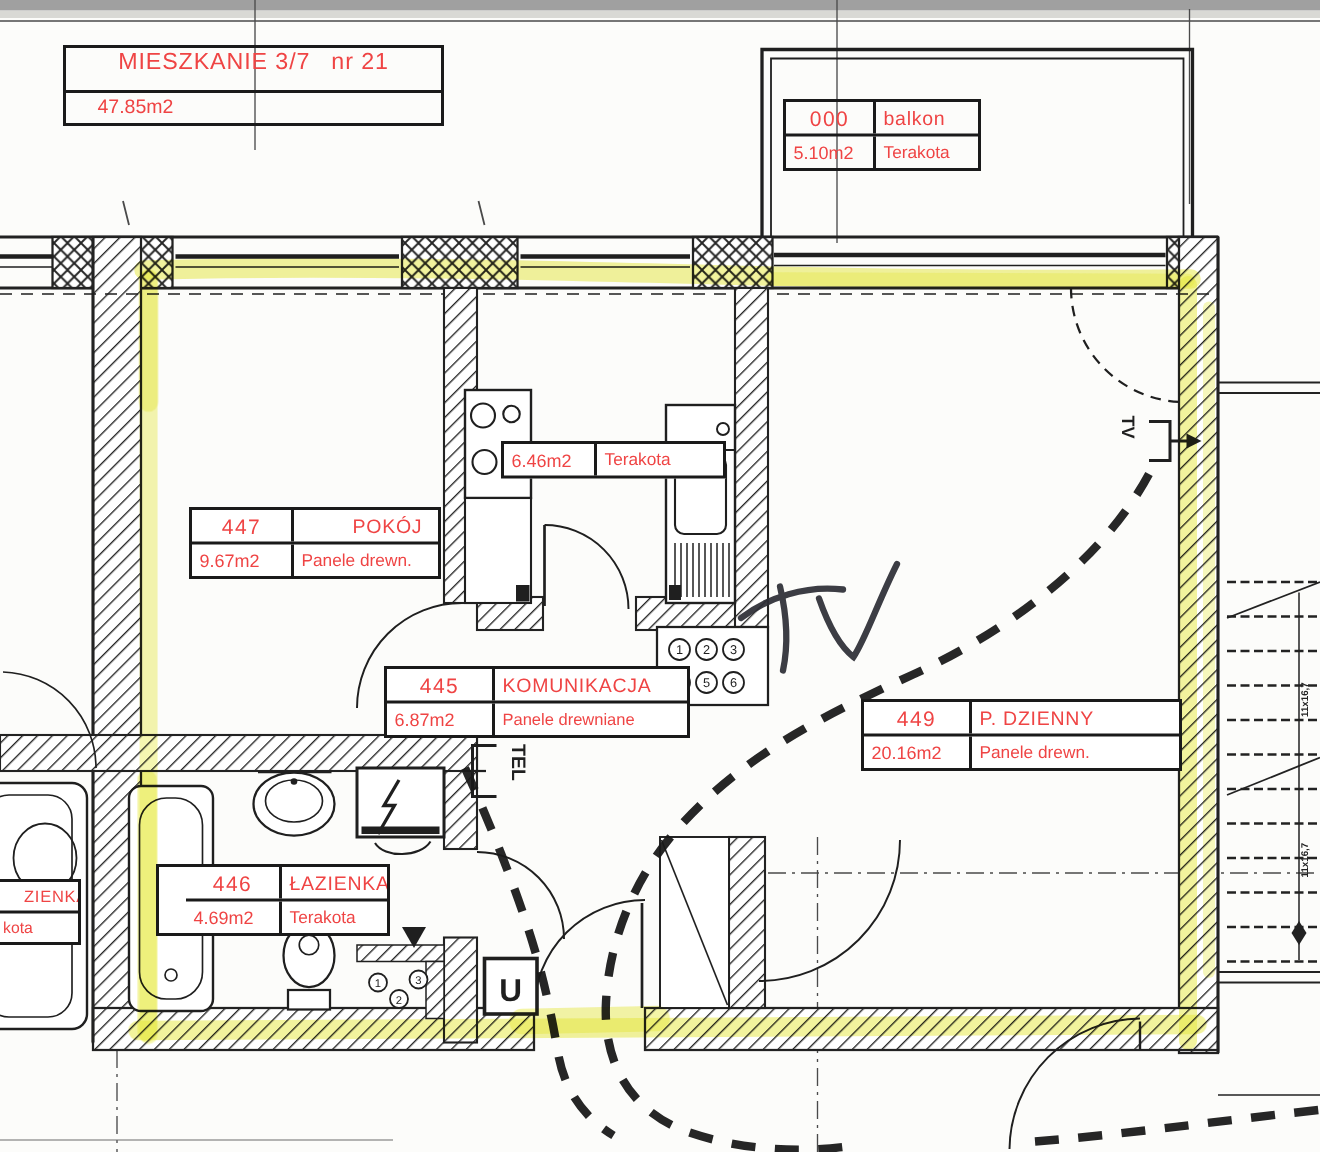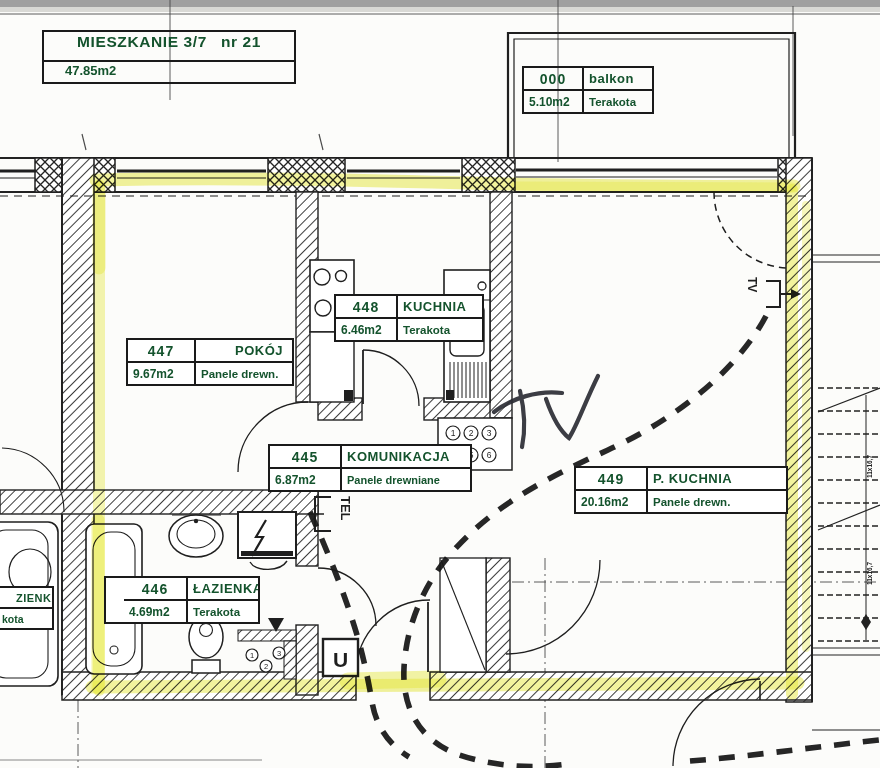--- a/index.html
+++ b/index.html
@@ -1,20 +1,20 @@
 <!DOCTYPE html>
 <html><head>
 <meta charset="utf-8">
 <style>
   html,body{margin:0;padding:0;background:#e8e8e6;}
   #stage{position:relative;width:880px;height:768px;background:#fcfcfa;overflow:hidden;
          font-family:"Liberation Sans",sans-serif;color:#161616;}
   #plan{position:absolute;left:0;top:0;}
   .rlabel{position:absolute;background:#fff;border:2px solid #1a1a1a;box-sizing:border-box;
-          font-weight:bold;color:#14532d;z-index:5;}
+          font-weight:normal;color:#ef4444;z-index:5;}
   .rlabel.transparent{background:transparent;}
   .rlabel .row{display:flex;align-items:stretch;}
   .rlabel .row + .row{border-top:2px solid #1a1a1a;}
   .cell{display:flex;align-items:center;box-sizing:border-box;padding:1px 5px;white-space:nowrap;overflow:hidden;}
   .cell + .cell{border-left:2px solid #1a1a1a;}
   .cell.num{justify-content:center;font-size:14px;letter-spacing:1px;}
   .cell.name{font-size:13px;letter-spacing:.5px;}
   .cell.area{font-size:12px;}
   .cell.floor{font-size:11.5px;}
   #title-block .trow1{justify-content:center;font-size:15.5px;letter-spacing:.6px;gap:14px;}
@@ -303,44 +303,40 @@
     <div class="cell name" style="flex:1;padding-left:39px;">POKÓJ</div>
   </div>
   <div class="row rowh22">
     <div class="cell area" style="width:66px;">9.67m2</div>
     <div class="cell floor" style="flex:1;">Panele drewn.</div>
   </div>
 </div>
 
 <div class="rlabel" style="left:334px;top:294px;width:150px;">
   <div class="row rowh22">
-    <div class="cell num" style="width:60px;">448</div>
-    <div class="cell name" style="flex:1;">KUCHNIA</div>
-  </div>
-  <div class="row rowh22">
     <div class="cell area" style="width:60px;">6.46m2</div>
     <div class="cell floor" style="flex:1;">Terakota</div>
   </div>
 </div>
 
-<div class="rlabel" style="left:268px;top:444px;width:204px;">
+<div class="rlabel" style="left:256px;top:444px;width:204px;">
   <div class="row rowh22">
     <div class="cell num" style="width:70px;">445</div>
     <div class="cell name" style="flex:1;">KOMUNIKACJA</div>
   </div>
   <div class="row rowh22">
     <div class="cell area" style="width:70px;">6.87m2</div>
     <div class="cell floor" style="flex:1;font-size:11px;">Panele drewniane</div>
   </div>
 </div>
 
 <div class="rlabel" style="left:574px;top:466px;width:214px;">
   <div class="row rowh22">
     <div class="cell num" style="width:70px;">449</div>
-    <div class="cell name" style="flex:1;">P. KUCHNIA</div>
+    <div class="cell name" style="flex:1;">P. DZIENNY</div>
   </div>
   <div class="row rowh22">
     <div class="cell area" style="width:70px;">20.16m2</div>
     <div class="cell floor" style="flex:1;">Panele drewn.</div>
   </div>
 </div>
 
 <div class="rlabel" style="left:104px;top:576px;width:156px;padding-left:18px;">
   <div class="row rowh22">
     <div class="cell num" style="width:62px;">446</div>

